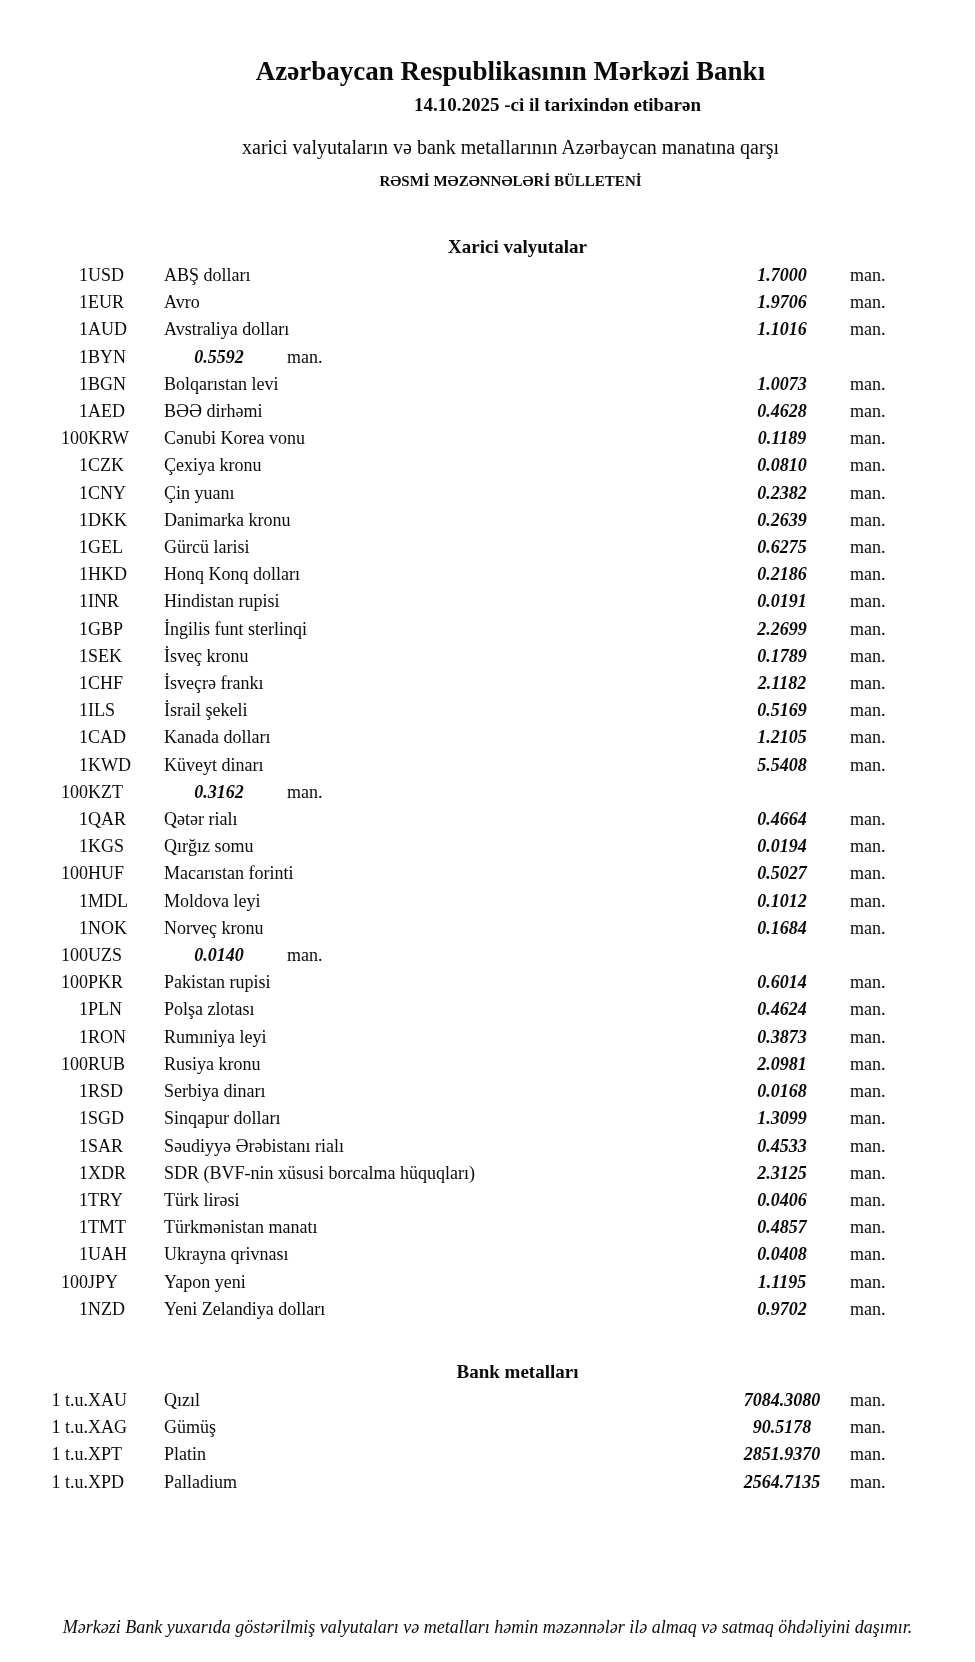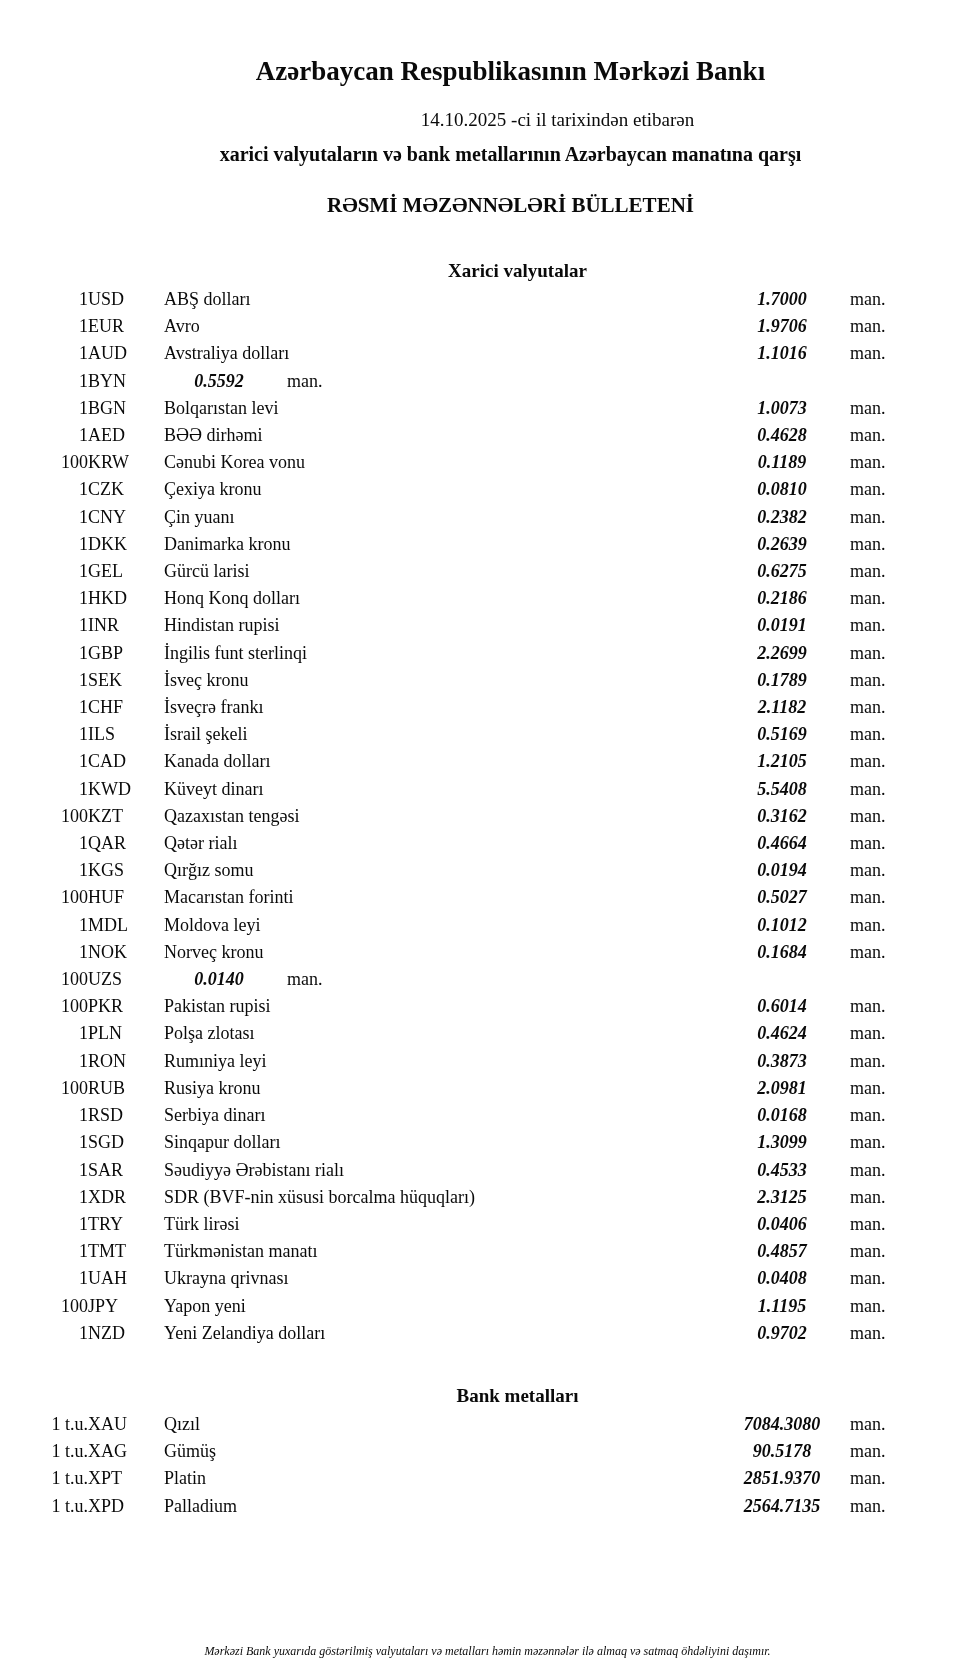--- a/index.html
+++ b/index.html
@@ -21,35 +21,35 @@
     padding-left: 46px;
     text-align: center;
   }
   .bank-name {
     padding-top: 54px;
     font-size: 27px;
     font-weight: bold;
     line-height: 34px;
   }
   .date-line {
-    margin-top: 19px;
+    margin-top: 4px;
     padding-left: 140px; 
     font-size: 19px;
+    font-weight: bold;
+    line-height: 26px;
+  }
+  .subtitle {
+    margin-top: 15px;
+    font-size: 20px;
     font-weight: normal;
-    line-height: 26px;
-  }
-  .subtitle {
-    margin-top: 7px;
-    font-size: 20px;
-    font-weight: bold;
     line-height: 28px;
   }
   .bulletin-title {
-    margin-top: 22px;
-    font-size: 21px;
+    margin-top: 5px;
+    font-size: 15px;
     font-weight: bold;
     line-height: 30px;
   }
   .section-title {
     margin: 0;
     margin-top: 38px;
     padding-left: 60px;
     text-align: center;
     font-size: 19px;
     font-weight: bold;
@@ -94,21 +94,21 @@
   .row .unit {
     flex: 0 0 72px;
     padding-left: 13px;
     margin-right: 53px;
     text-align: left;
   }
   .disclaimer {
     margin-top: 118px;
     text-align: center;
     font-style: italic;
-    font-size: 12px;
+    font-size: 18px;
     line-height: 26px;
   }
 </style>
 </head>
 <body>
 
 <div class="page">
 
   <header>
     <div class="bank-name head-center">Azərbaycan Respublikasının Mərkəzi Bankı</div>
@@ -267,21 +267,20 @@
     <span class="qty">1</span>
     <span class="code">KWD</span>
     <span class="name">Küveyt dinarı</span>
     <span class="rate">5.5408</span>
     <span class="unit">man.</span>
   </div>
 
   <div class="row">
     <span class="qty">100</span>
     <span class="code">KZT</span>
-    <span class="name">Qazaxıstan tengəsi</span>
     <span class="rate">0.3162</span>
     <span class="unit">man.</span>
   </div>
 
   <div class="row">
     <span class="qty">1</span>
     <span class="code">QAR</span>
     <span class="name">Qətər rialı</span>
     <span class="rate">0.4664</span>
     <span class="unit">man.</span>

